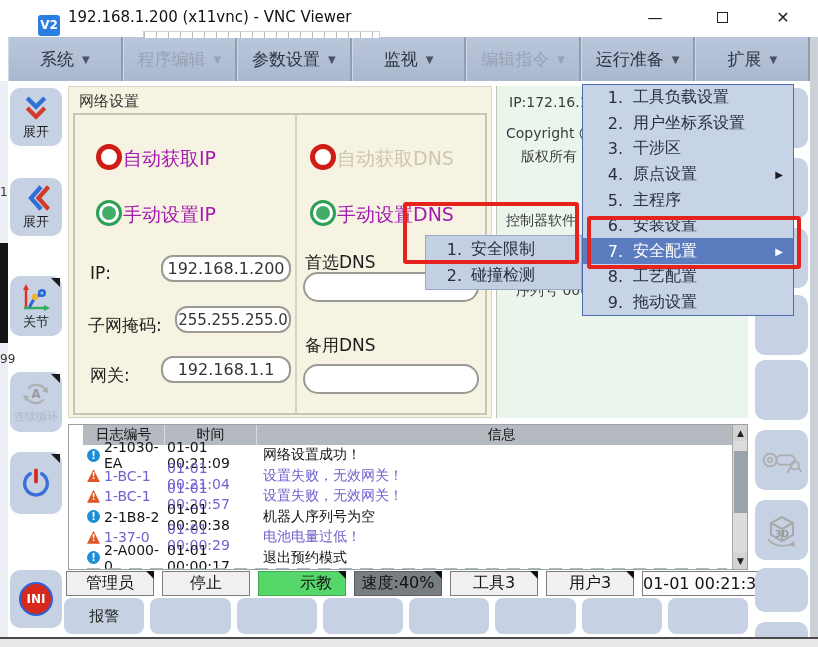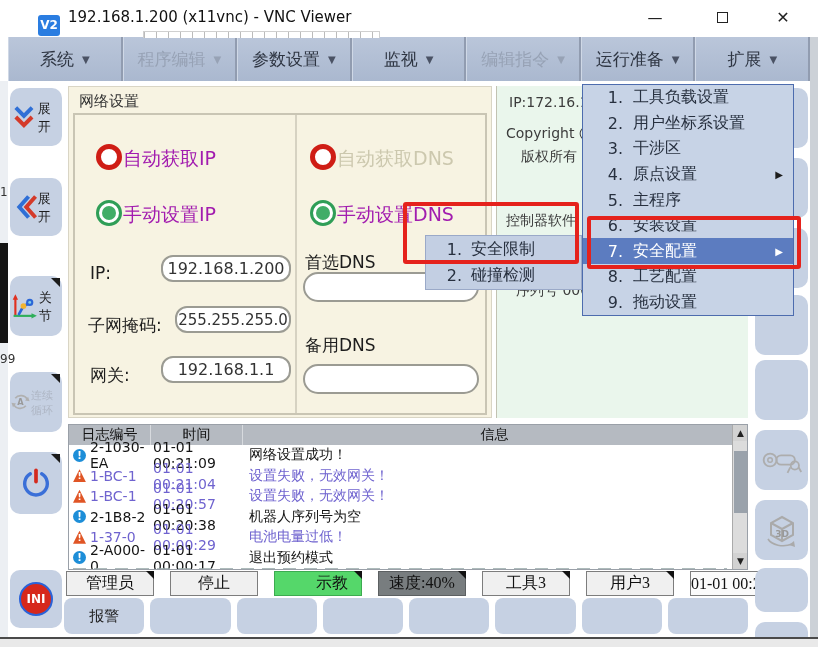--- a/index.html
+++ b/index.html
@@ -32,21 +32,21 @@
   .menu-item.disabled { color:#97a2b5; }
   .menu-item.disabled .caret { color:#97a2b5; }
 
   
   .edge-left { position:absolute; left:0; top:81px; width:8px; height:556px; background:#eceff3; z-index:0; }
   .edge-black { position:absolute; left:0; top:243px; width:8px; height:100px; background:#141414; z-index:1; }
   .edge-num { position:absolute; left:0; font-size:12px; color:#333; z-index:1; }
 
   
   .sb-btn { position:absolute; left:10px; width:52px; background:#c6d1e3; border-radius:10px; z-index:2;
-            display:flex; flex-direction:row; align-items:center; justify-content:center; cursor:pointer; }
+            display:flex; flex-direction:column; align-items:center; justify-content:center; cursor:pointer; }
   .sb-btn .lbl { font-size:13px; color:#1c1c1c; margin-top:1px; }
   .sb-btn.dim .lbl { color:#aeb6c4; }
   .notch::after { content:""; position:absolute; top:2px; right:2px; width:0; height:0;
                   border-left:9px solid transparent; border-top:9px solid #1b1b1b; }
   .ini-circle { width:34px; height:34px; border-radius:50%; background:#d6281c; border:2px solid #2a62d8;
                 color:#fff; font-size:12px; font-weight:bold; text-align:center; line-height:31px; }
 
   
   .rsb-btn { position:absolute; left:755px; width:53px; height:60px; background:#c6d1e3; border-radius:10px;
              z-index:1; display:flex; align-items:center; justify-content:center; cursor:pointer; }
@@ -70,21 +70,21 @@
             font-size:16px; color:#333; text-align:center; font-family:"DejaVu Sans","Liberation Sans",sans-serif; }
   .tinput.pill { height:30px; border-radius:15px; }
 
   
   .info-panel { position:absolute; left:496px; top:86px; width:252px; height:332px; background:#eaf6ec;
                 border-left:1px solid #c2c2b2; z-index:1; overflow:hidden; }
   .info-line { position:absolute; font-size:14px; color:#3c3c3c; white-space:nowrap; }
 
   
   .log { position:absolute; left:68px; top:424px; width:680px; height:146px; background:#fff;
-         border:1px solid #9aa0a8; z-index:1; overflow:hidden; }
+         border:1px solid #9aa0a8; z-index:1; overflow:hidden;padding-left:14px; }
   .log-head { display:flex; height:20px; background:#b5bac1; font-size:14px; color:#111; }
   .log-head > div { border-right:1px solid #d7dade; display:flex; align-items:center; justify-content:center; }
   .lc1 { width:82px; } .lc2 { width:92px; } .lc3 { flex:1; }
   .log-row { display:flex; height:20.5px; align-items:center; font-size:14px; color:#141414; cursor:pointer; }
   .log-row.warn { color:#6f63cf; }
   .log-row .lc1 { display:flex; align-items:center; gap:4px; padding-left:4px; }
   .log-row .lc2 { text-align:left; padding-left:2px; }
   .log-row .lc3 { padding-left:6px; white-space:nowrap; overflow:hidden; }
   .lvicon { width:13px; height:13px; position:relative; flex:0 0 13px; }
   .lvicon.info { background:#1d8ed8; border-radius:50%; }
@@ -95,21 +95,21 @@
                         color:#fff; font-size:9px; font-weight:bold; line-height:11px; }
   .partial-row { height:5px; overflow:hidden; margin-left:4px; margin-right:20px;
                  background:repeating-linear-gradient(90deg,#9aa 0 13px,transparent 13px 21px); opacity:.8; }
   .log-scroll { position:absolute; right:0; top:0; width:15px; height:144px; background:#dcdcdc;
                 border-left:1px solid #aaa; }
   .scr-arrow { position:absolute; left:0; width:15px; height:16px; font-size:9px; color:#222;
                text-align:center; line-height:16px; background:#d2d2d2; cursor:pointer; }
   .scr-thumb { position:absolute; left:1px; top:26px; width:13px; height:62px; background:#9aa2ab; cursor:grab; }
 
   
-  .statusbar { position:absolute; left:66px; top:571px; width:684px; height:25px; display:flex; gap:16px; z-index:1;font-family:Liberation Serif, serif; }
+  .statusbar { position:absolute; left:66px; top:571px; width:684px; height:25px; display:flex; gap:8px; z-index:1; }
   .st-box { position:relative; flex:0 0 88px; background:#f0f0f0; border:1px solid #7d7d7d;
             font-size:16px; color:#111; display:flex; align-items:center; justify-content:center;
             white-space:nowrap; cursor:pointer; }
   .st-box.green { background:#55d76a; border-color:#3cab50;padding-left:28px; }
   .st-box.dark  { background:#787d7f; border-color:#5c6062; }
   .st-box.time  { flex:1 1 auto; background:#fbfbfb; }
   .st-box.notch::after { content:""; position:absolute; top:-1px; right:-1px; width:0; height:0;
             border-left:8px solid transparent; border-top:8px solid #111; }
 
   

